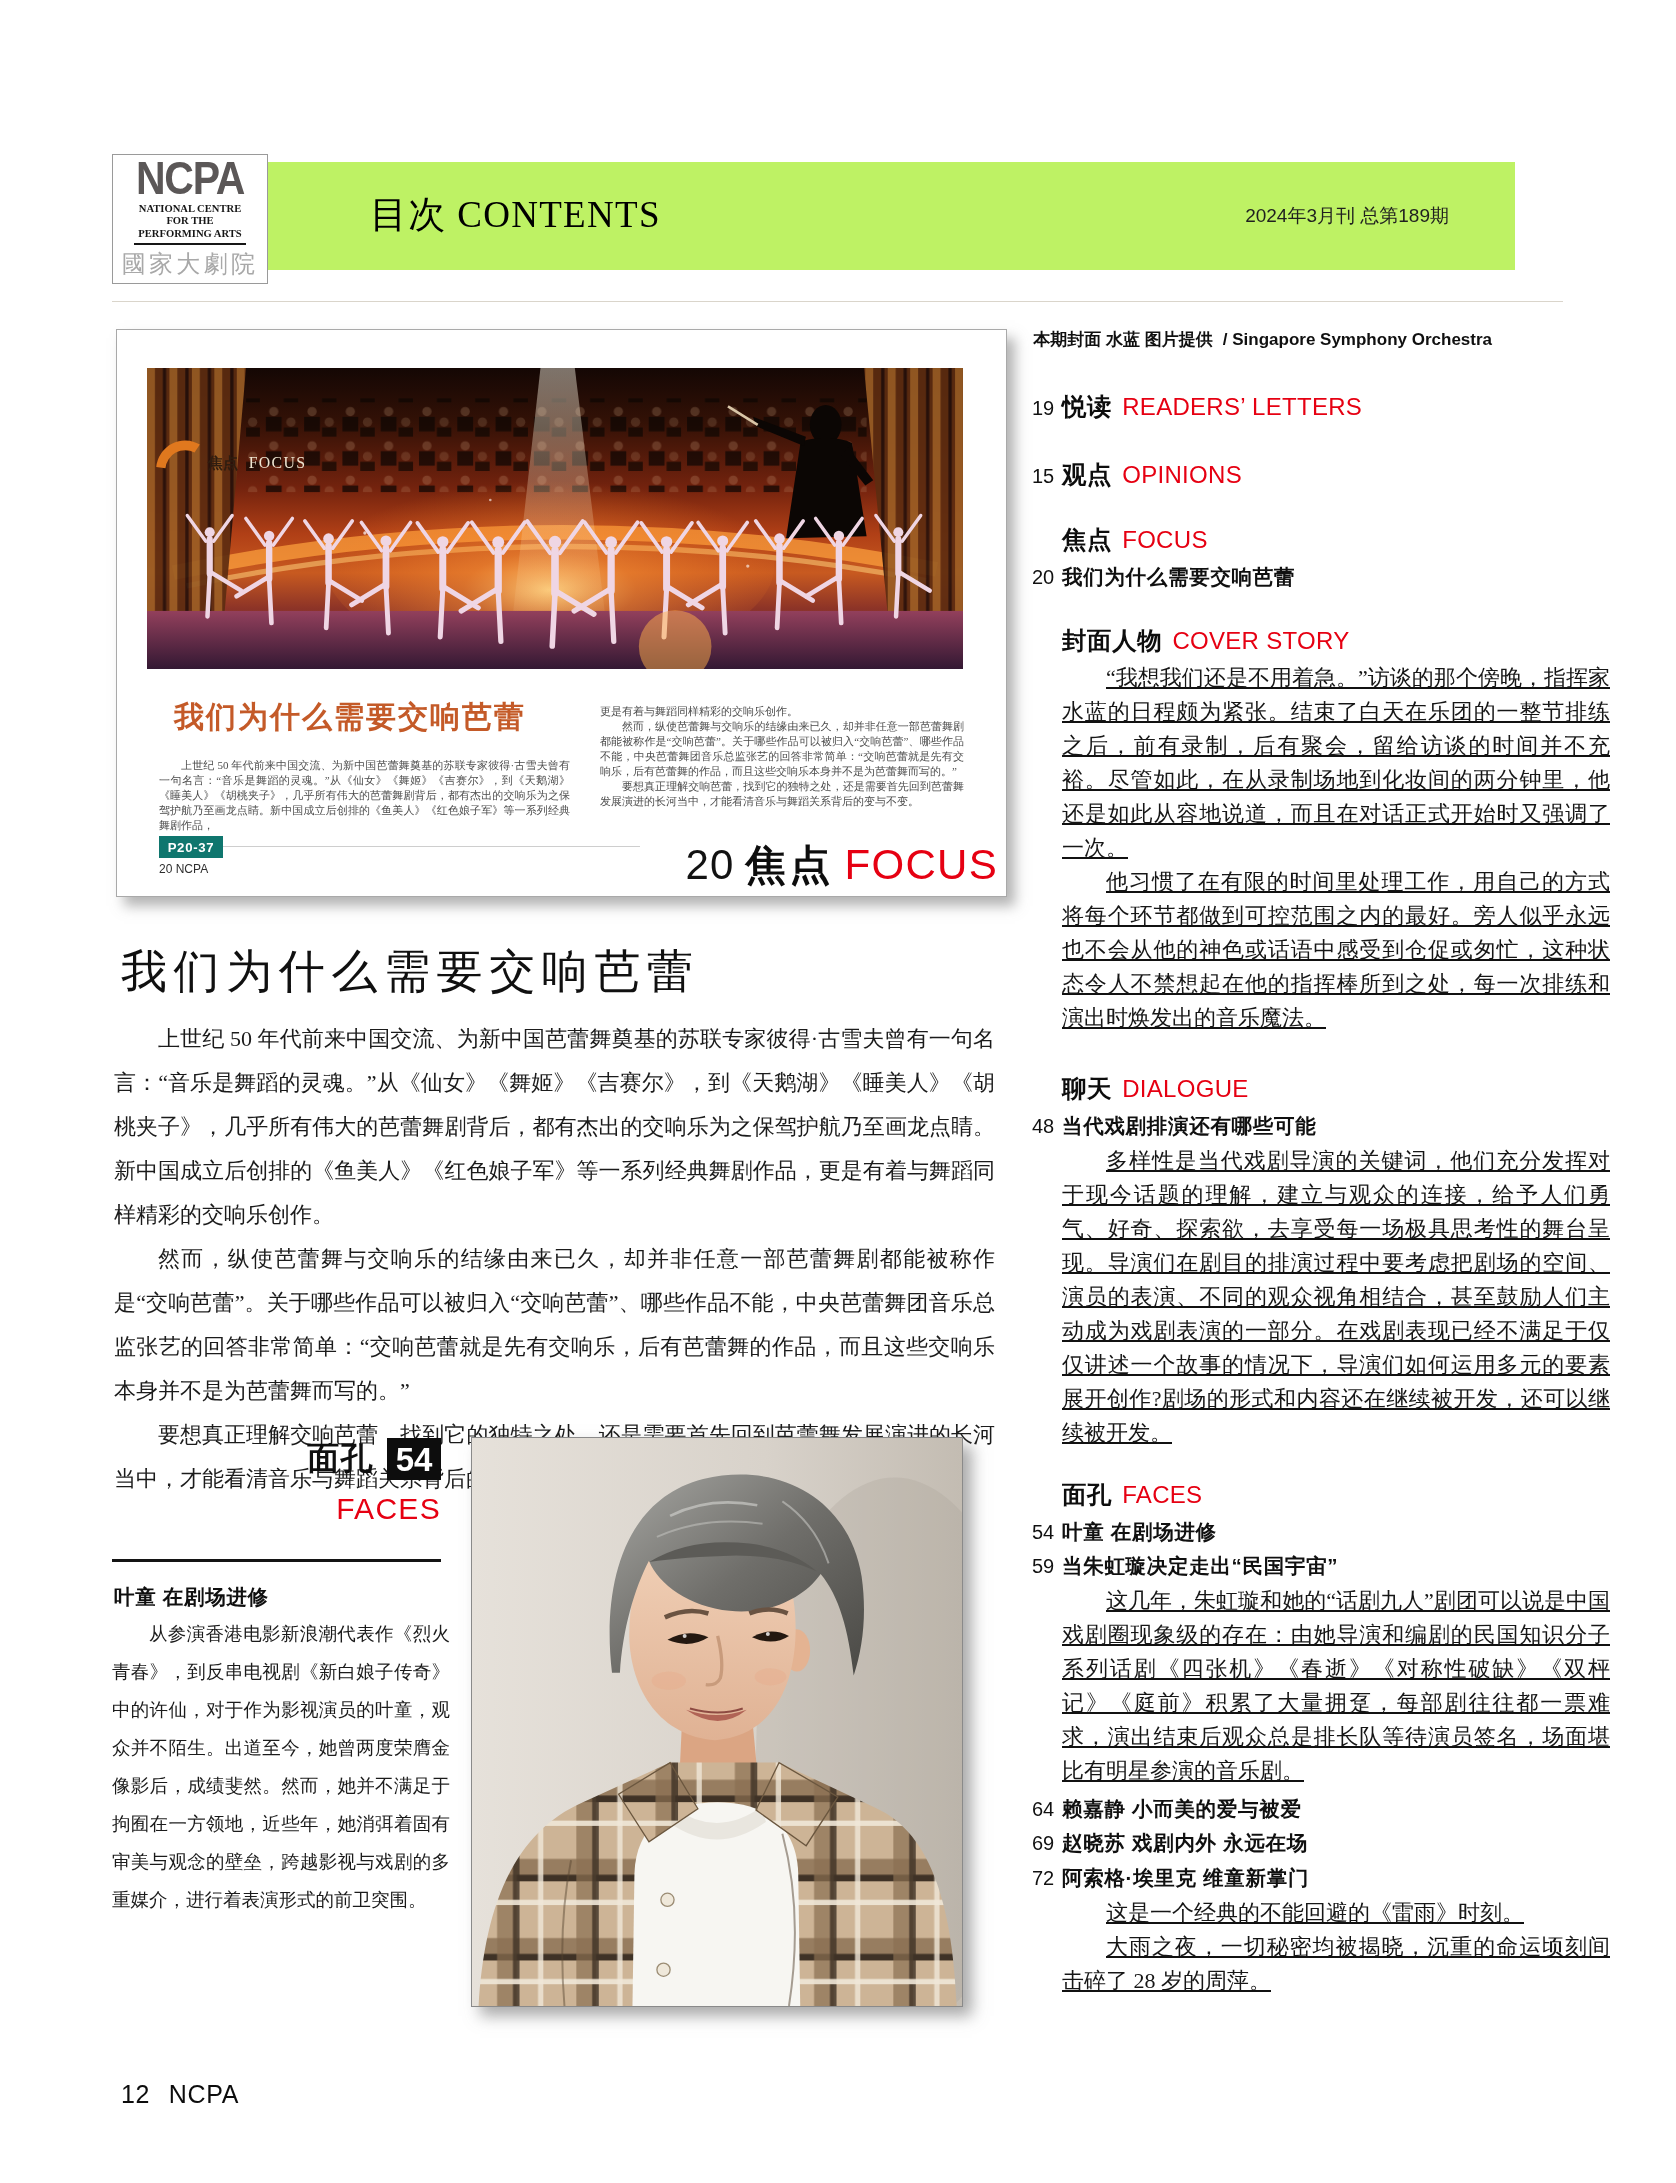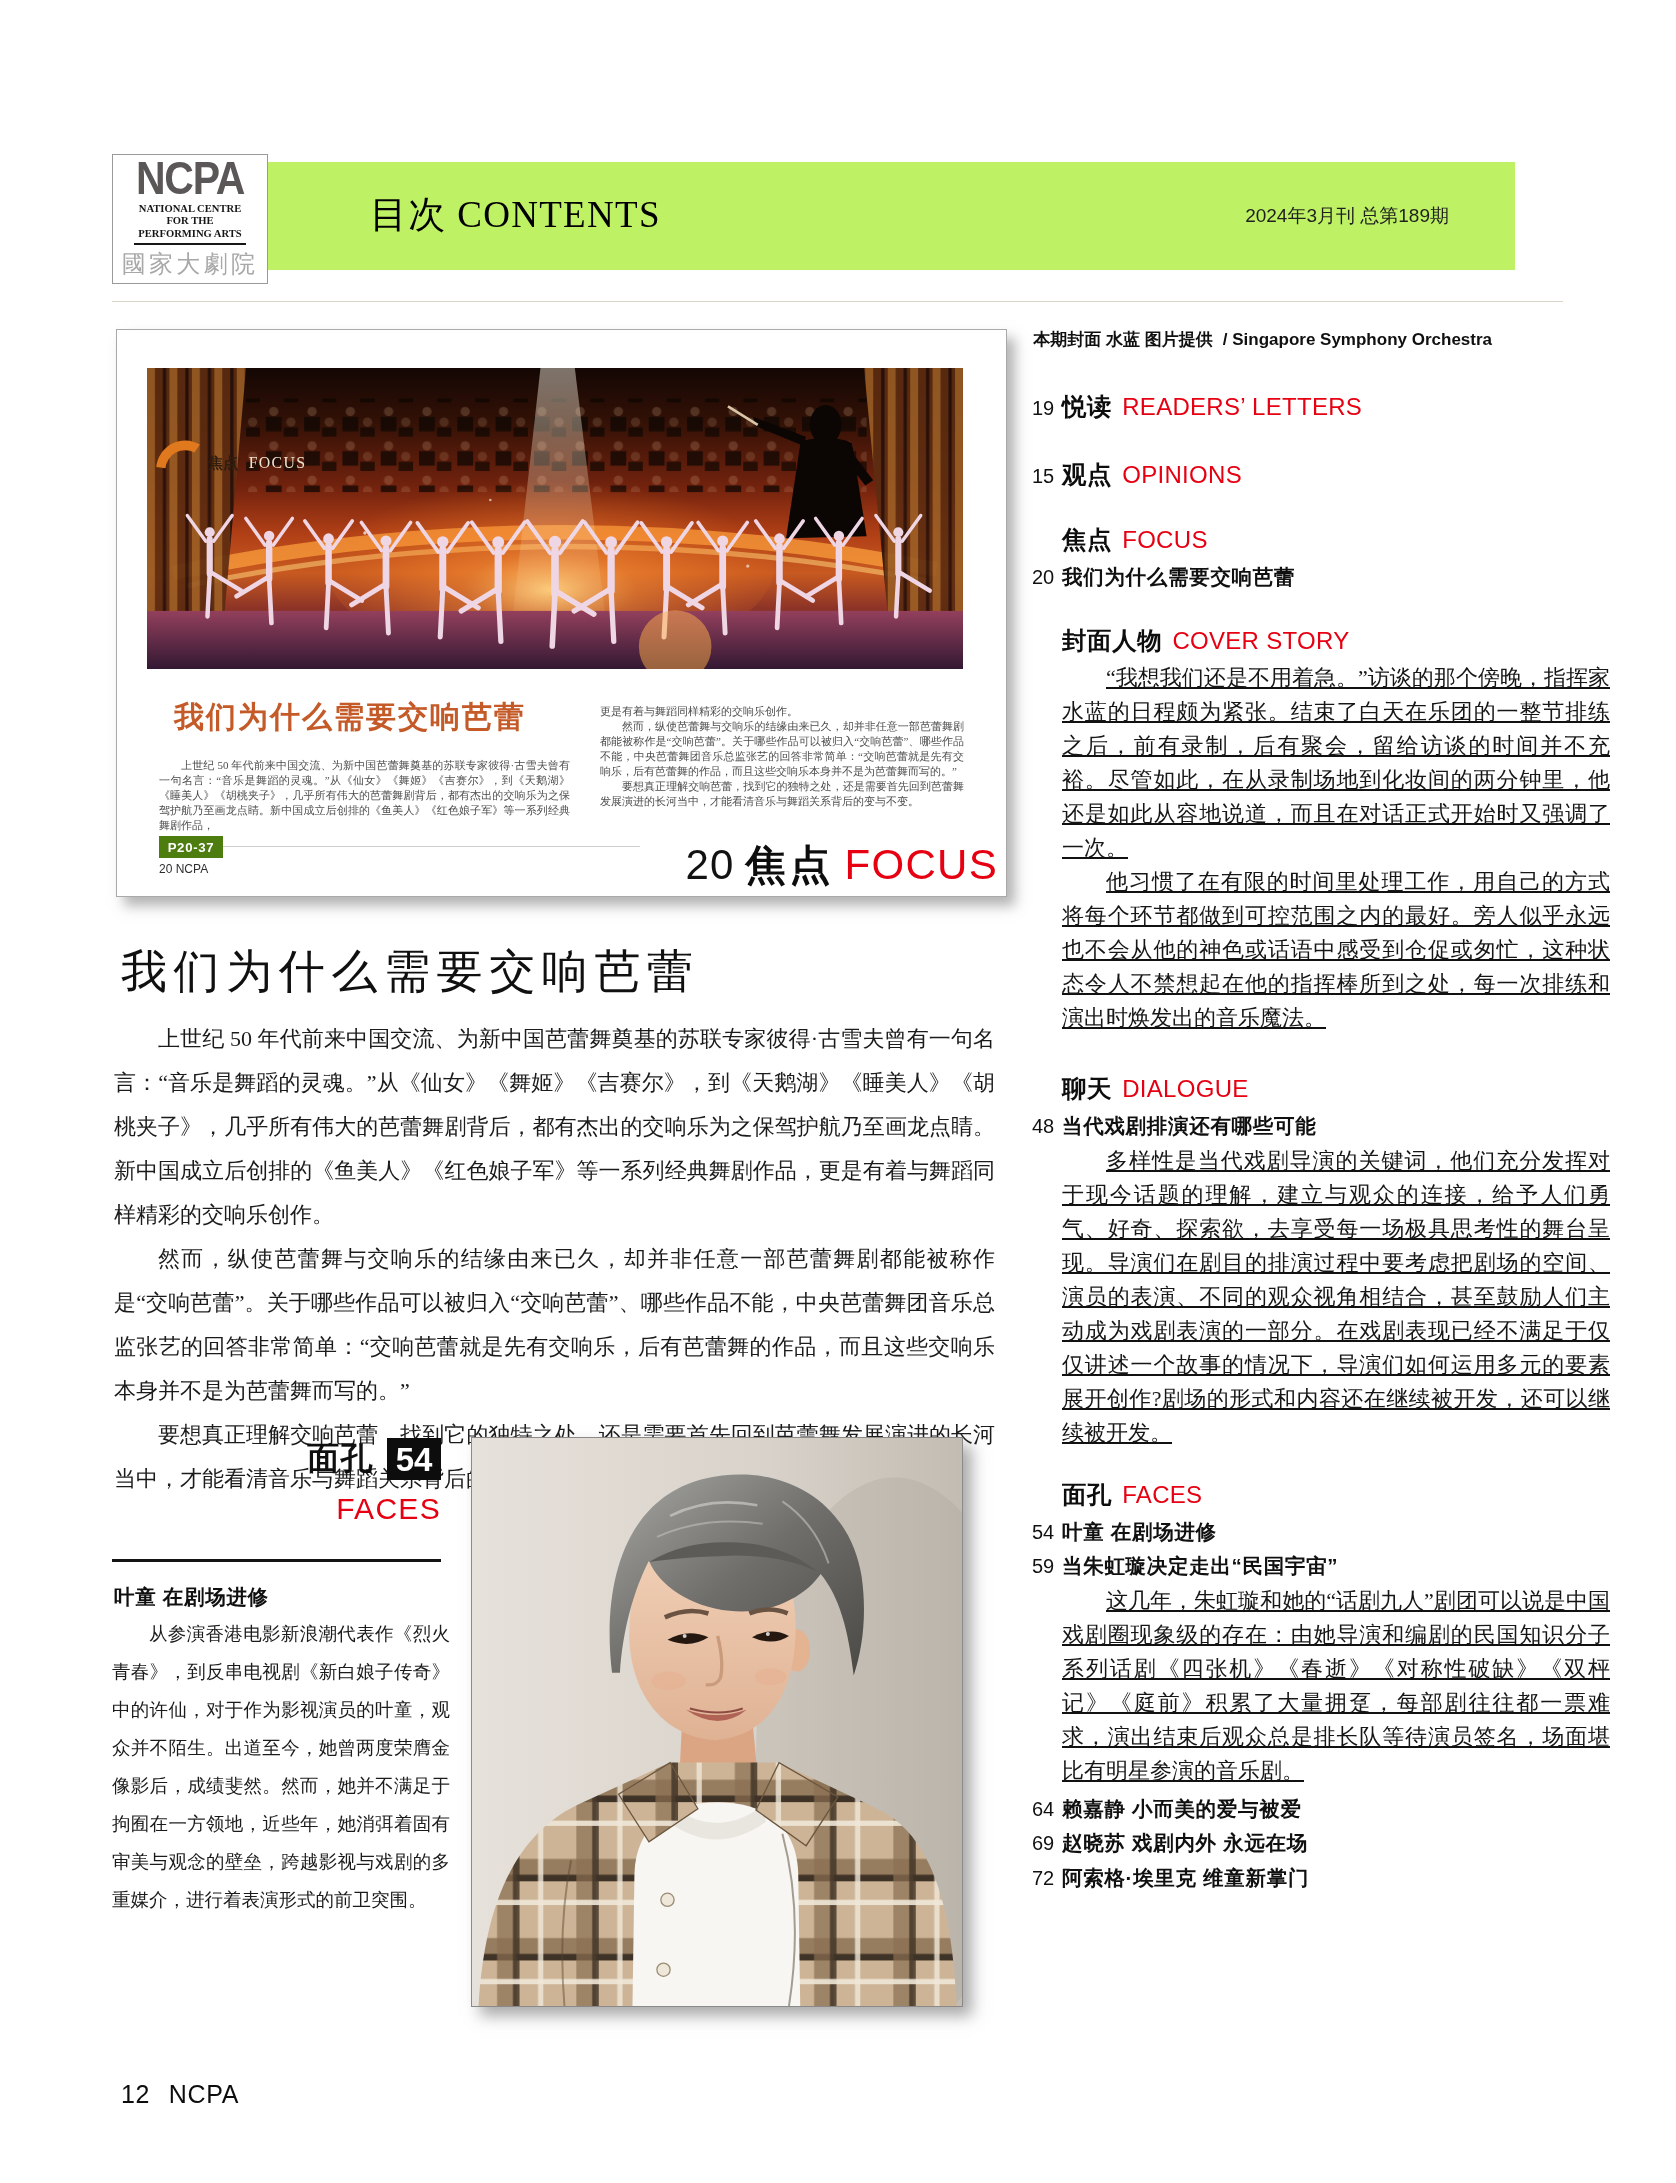--- a/index.html
+++ b/index.html
@@ -21,21 +21,21 @@
 
   
   #spread{left:116px;top:329px;width:889px;height:566px;background:#fff;border:0.7px solid #a9a9a9;
           box-shadow:8px 9.2px 12px rgba(105,105,105,.5);}
   #spread-photo{position:absolute;left:30px;top:38px;width:816px;height:301px;}
   #spread-photo svg{display:block;width:100%;height:100%;}
   #spread-title{position:absolute;left:57px;top:367px;font:700 30px "Liberation Serif",serif;color:#c45a28;letter-spacing:2px;white-space:nowrap;}
   #spread-left-body{position:absolute;left:42px;top:428px;width:411px;font:400 11px "Liberation Serif",serif;
                     line-height:15px;color:#4c4c4c;text-align:justify;}
   #spread-left-body p{margin:0;text-indent:2em;}
-  #spread-range{position:absolute;left:42px;top:506px;width:64px;height:22px;background:#4d7c0f;color:#fff;
+  #spread-range{position:absolute;left:42px;top:506px;width:64px;height:22px;background:#0f766e;color:#fff;
                 font:700 13.2px "Liberation Sans",sans-serif;display:flex;align-items:center;justify-content:center;letter-spacing:0.7px;}
   #spread-range-line{position:absolute;left:106px;top:516px;width:417px;height:0.7px;background:#cecece;}
   #spread-folio{position:absolute;left:42px;top:532px;font:400 12px "Liberation Sans",sans-serif;color:#2e2e2e;}
   #spread-right-body{position:absolute;left:483px;top:374px;width:364px;font:400 11px "Liberation Serif",serif;
                      line-height:15px;color:#4c4c4c;text-align:justify;}
   #spread-right-body p{margin:0;text-indent:2em;}
   #spread-right-body p:first-child{text-indent:0;}
   #spread-caption{position:absolute;right:8px;bottom:2.6px;display:flex;align-items:baseline;gap:10.6px;white-space:nowrap;}
   .cap-num{font:500 42px "Liberation Sans",sans-serif;color:#121212;letter-spacing:1.3px;}
   .cap-cn{font:900 41px "Liberation Sans",sans-serif;color:#0d0d0d;letter-spacing:3.3px;}
@@ -376,16 +376,20 @@
           <span class="title">赖嘉静 小而美的爱与被爱</span>
         </div>
         <div class="toc-item">
           <span class="num">69</span>
           <span class="title">赵晓苏 戏剧内外 永远在场</span>
         </div>
         <div class="toc-item">
           <span class="num">72</span>
           <span class="title">阿索格·埃里克 维童新掌门</span>
         </div>
+        <div class="toc-paras">
+          <p>这是一个经典的不能回避的《雷雨》时刻。</p>
+          <p>大雨之夜，一切秘密均被揭晓，沉重的命运顷刻间击碎了 28 岁的周萍。</p>
+        </div>
       </div>
     </div>
 </div>
 
 
 </body></html>

